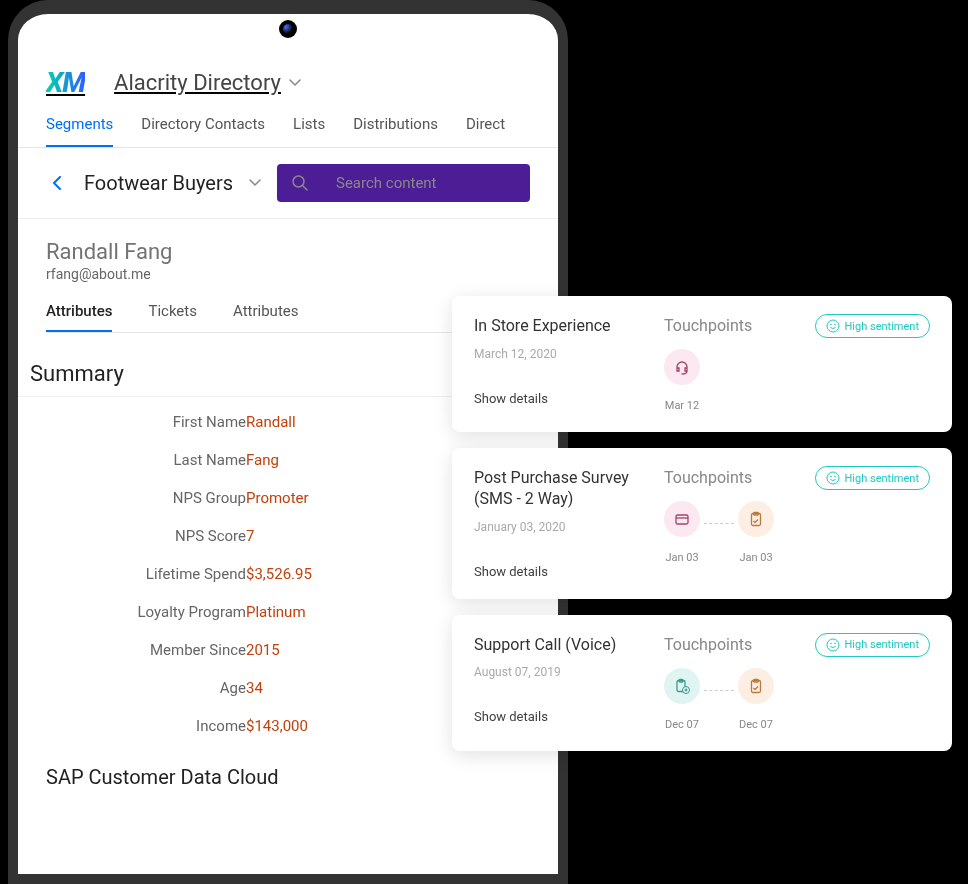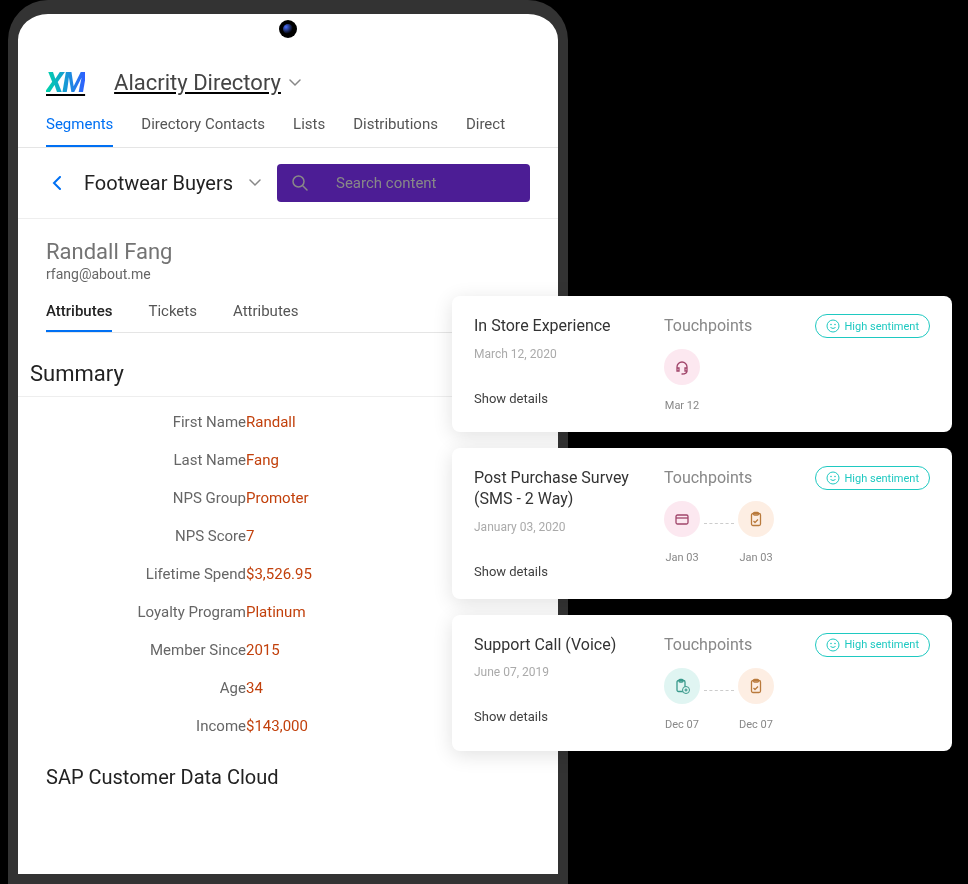--- a/index.html
+++ b/index.html
@@ -350,21 +350,21 @@
           </div>
           <div class="tp-date">Jan 03</div>
         </div>
       </div>
     </div>
   </div>
 
   <div class="card">
     <div class="card-left">
       <div class="card-title">Support Call (Voice)</div>
-      <div class="card-date">June 07, 2019</div>
+      <div class="card-date">August 07, 2019</div>
       <div class="card-link">Show details</div>
     </div>
     <div class="card-right">
       <div class="touch-label">Touchpoints</div>
       <div class="sentiment-badge">
         <svg width="14" height="14" viewBox="0 0 14 14">
             <circle cx="7" cy="7" r="6" stroke="#1fc9c1" fill="none"></circle>
             <circle cx="5" cy="5.5" r="0.8" fill="#1fc9c1"></circle>
             <circle cx="9" cy="5.5" r="0.8" fill="#1fc9c1"></circle>
             <path d="M4.5 8.5 Q7 10.5 9.5 8.5" stroke="#1fc9c1" fill="none"></path>

